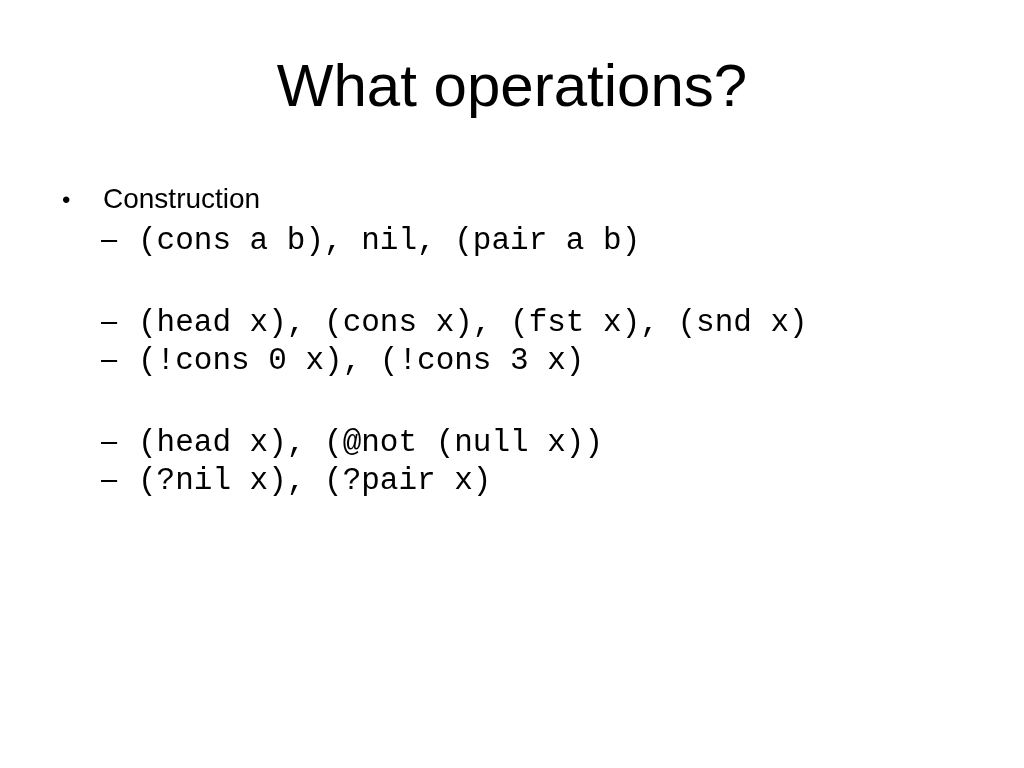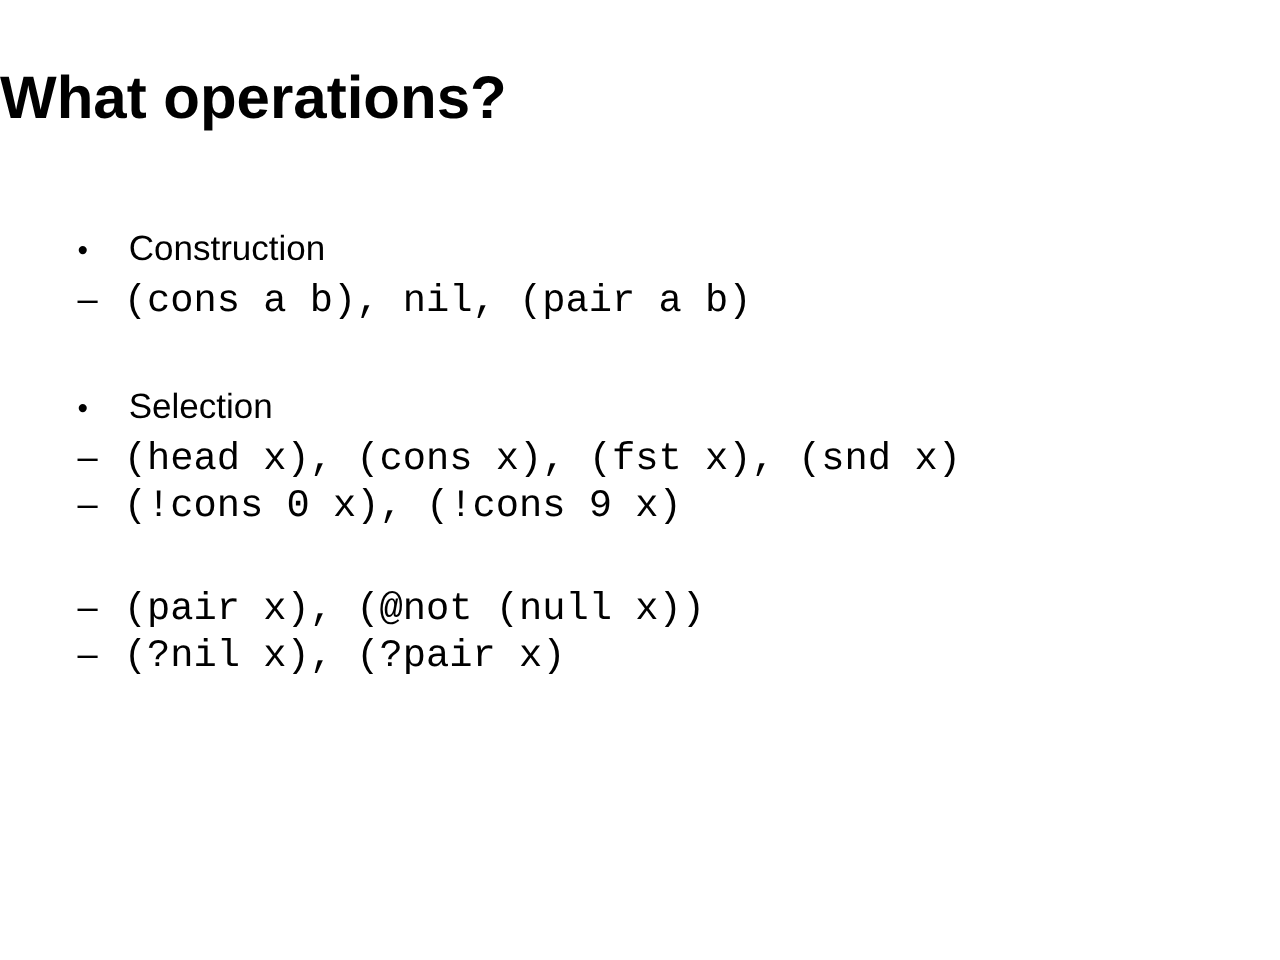--- a/index.html
+++ b/index.html
@@ -12,22 +12,23 @@
     width: 1024px;
     height: 768px;
     background: #ffffff;
     color: #000000;
     font-family: "Liberation Sans", sans-serif;
     overflow: hidden;
   }
   .title {
     margin: 0;
     padding-top: 50px;
-    font-size: 48px;
-    font-weight: 700;
+    text-align: center;
+    font-size: 60px;
+    font-weight: 400;
     line-height: 1.2;
     color: #000000;
   }
   .content {
     position: absolute;
     top: 178px;
     left: 0;
     width: 1024px;
   }
   .section {
@@ -42,21 +43,21 @@
   .bullet {
     display: inline-block;
     width: 41px;
     font-size: 24px;
     vertical-align: baseline;
   }
   .sub-line {
     font-family: "Liberation Mono", monospace;
     font-size: 31px;
     line-height: 37.5px;
-    padding-left: 62px;
+    padding-left: 101px;
     white-space: nowrap;
   }
   .dash {
     display: inline-block;
     width: 37px;
     font-family: "Liberation Sans", sans-serif;
     font-size: 29px;
   }
 </style>
 </head>
@@ -71,34 +72,31 @@
     <div class="section">
       <div class="section-heading">
         <span class="bullet">•</span><span>Construction</span>
       </div>
       <div class="sub-line">
         <span class="dash">–</span><span>(cons a b), nil, (pair a b)</span>
       </div>
     </div>
 
     <div class="section">
-      <div class="section-heading">
-        <span class="bullet">•</span><span>Selection</span>
-      </div>
       <div class="sub-line">
         <span class="dash">–</span><span>(head x), (cons x), (fst x), (snd x)</span>
       </div>
       <div class="sub-line">
-        <span class="dash">–</span><span>(!cons 0 x), (!cons 9 x)</span>
+        <span class="dash">–</span><span>(!cons 0 x), (!cons 3 x)</span>
       </div>
     </div>
 
     <div class="section">
       <div class="sub-line">
-        <span class="dash">–</span><span>(pair x), (@not (null x))</span>
+        <span class="dash">–</span><span>(head x), (@not (null x))</span>
       </div>
       <div class="sub-line">
         <span class="dash">–</span><span>(?nil x), (?pair x)</span>
       </div>
     </div>
 
   </div>
 </div>
 
 </body></html>

